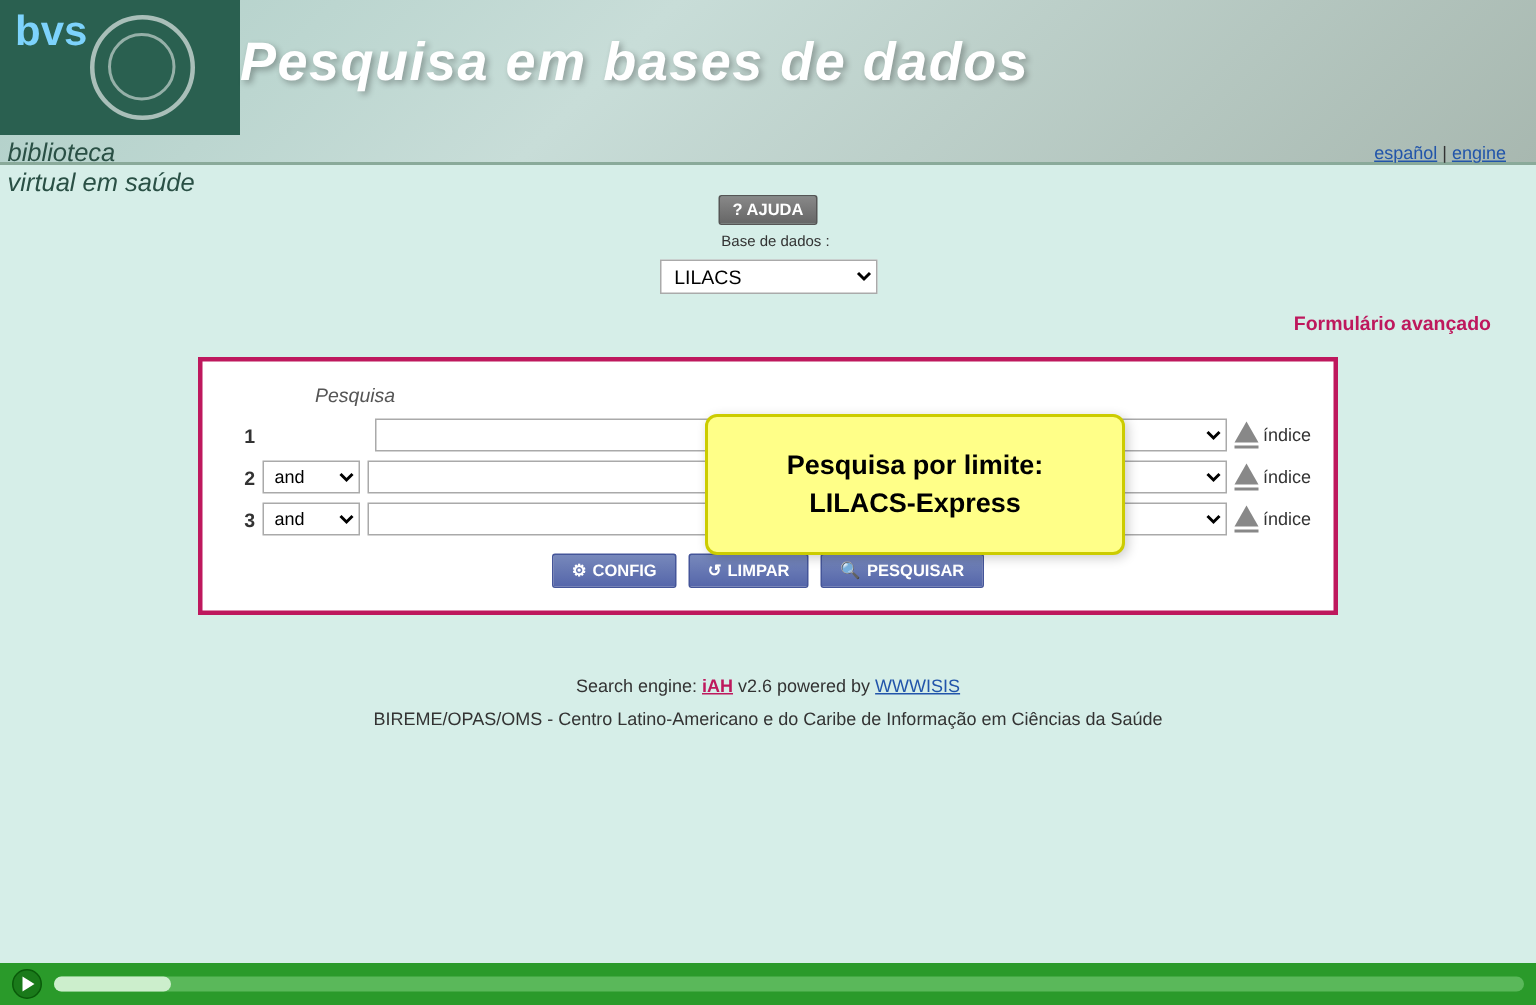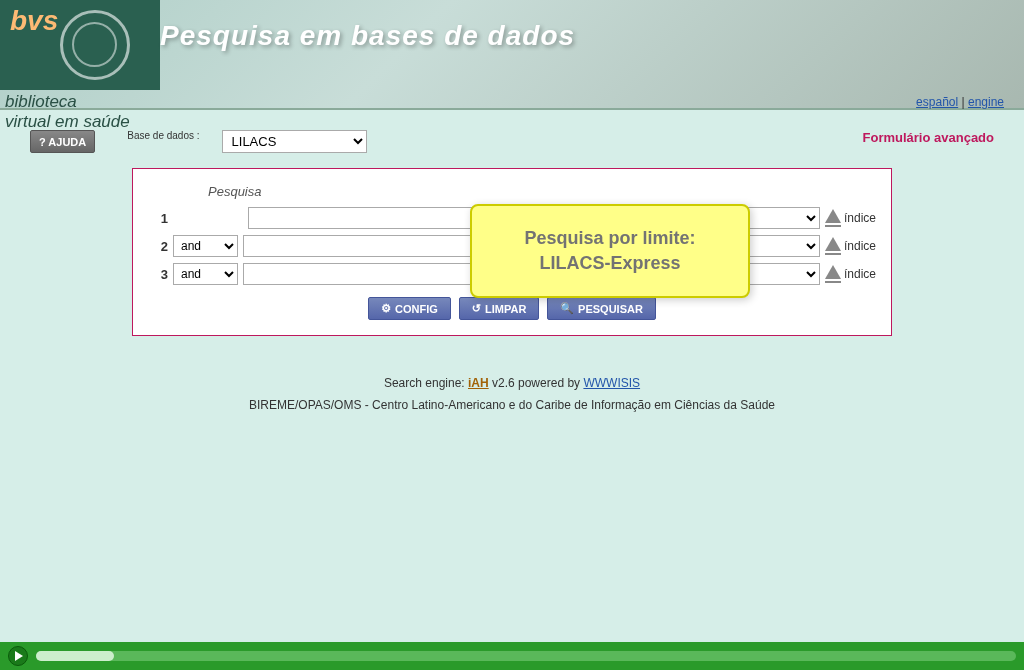--- a/index.html
+++ b/index.html
@@ -26,24 +26,23 @@
       left: 0;
       top: 0;
       width: 160px;
       height: 90px;
       background: #2a6050;
       display: flex;
       align-items: center;
       justify-content: center;
     }
     .bvs-text {
-      color: #fdba74;
+      color: #7dd3fc;
       font-size: 28px;
       font-weight: bold;
-      font-style: italic;
       position: absolute;
       top: 5px;
       left: 10px;
     }
     .bvs-circle {
       width: 70px;
       height: 70px;
       border: 3px solid rgba(255,255,255,0.6);
       border-radius: 50%;
       position: absolute;
@@ -57,21 +56,21 @@
       border-radius: 50%;
       position: absolute;
       top: 22px;
       left: 72px;
     }
     .header-title {
       position: absolute;
       left: 160px;
       top: 20px;
       color: white;
-      font-size: 28px;
+      font-size: 36px;
       font-weight: bold;
       font-style: italic;
       text-shadow: 2px 2px 4px rgba(0,0,0,0.3);
       letter-spacing: 1px;
     }
     .header-subtitle {
       position: absolute;
       left: 5px;
       top: 92px;
       color: #2a5045;
@@ -98,22 +97,24 @@
 
     
     .main {
       padding: 20px 30px;
       background: #d6eee8;
     }
 
     
     .toolbar {
       display: flex;
+      align-items: center;
       margin-bottom: 15px;
-      gap: 22px;
+      gap: 6px;
+      flex-direction: column;
     }
     .btn-ajuda {
       background: linear-gradient(to bottom, #888, #666);
       color: white;
       border: 1px solid #555;
       padding: 3px 8px;
       font-size: 11px;
       font-weight: bold;
       cursor: pointer;
       border-radius: 2px;
@@ -135,21 +136,21 @@
       margin-left: auto;
       color: #be185d;
       font-size: 13px;
       text-decoration: none;
       font-weight: bold;
     }
 
     
     .search-form {
       background: white;
-      border: 1px solid #be185d;
+      border: 3px solid #be185d;
       padding: 15px;
       width: 760px;
       margin: 0 auto;
       position: relative;
     }
     .pesquisa-header {
       text-align: left;
       font-style: italic;
       color: #555;
       font-size: 13px;
@@ -249,21 +250,21 @@
       border-radius: 8px;
       padding: 20px 30px;
       text-align: center;
       z-index: 100;
       min-width: 280px;
       box-shadow: 2px 2px 8px rgba(0,0,0,0.2);
     }
     .tooltip-title {
       font-size: 18px;
       font-weight: bold;
-      color: #737373;
+      color: #000000;
       line-height: 1.4;
     }
 
     
     .footer {
       margin-top: 40px;
       text-align: center;
       font-size: 12px;
       color: #333;
     }
@@ -439,21 +440,21 @@
     <div class="tooltip-overlay">
       <div class="tooltip-title">
         <span>Pesquisa por limite:</span><br>
         <span>LILACS-Express</span>
       </div>
     </div>
   </div>
 
   <div class="footer">
     <div class="footer-engine">
-      <span>Search engine: </span><a style="color:#a16207;text-decoration:underline;font-weight:bold;">iAH</a><span> v2.6 powered by </span><a style="color:#2255aa;text-decoration:underline;">WWWISIS</a>
+      <span>Search engine: </span><a style="color:#be185d;text-decoration:underline;font-weight:bold;">iAH</a><span> v2.6 powered by </span><a style="color:#2255aa;text-decoration:underline;">WWWISIS</a>
     </div>
     <div class="footer-bireme">BIREME/OPAS/OMS - Centro Latino-Americano e do Caribe de Informação em Ciências da Saúde</div>
   </div>
 </div>
 
 <div class="bottom-bar">
   <div class="play-btn">
     <div class="play-triangle"></div>
   </div>
   <div class="progress-bar">

